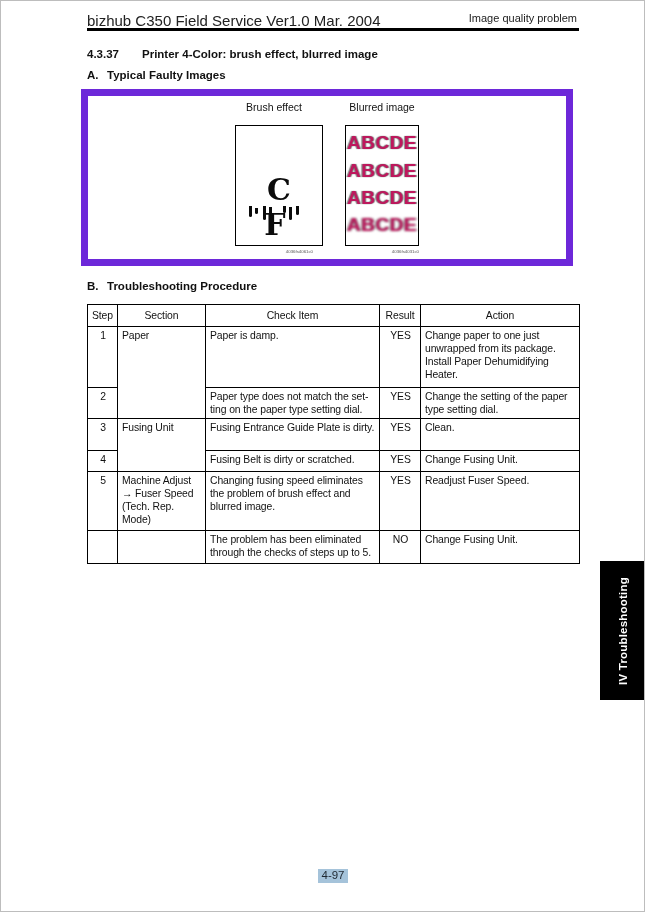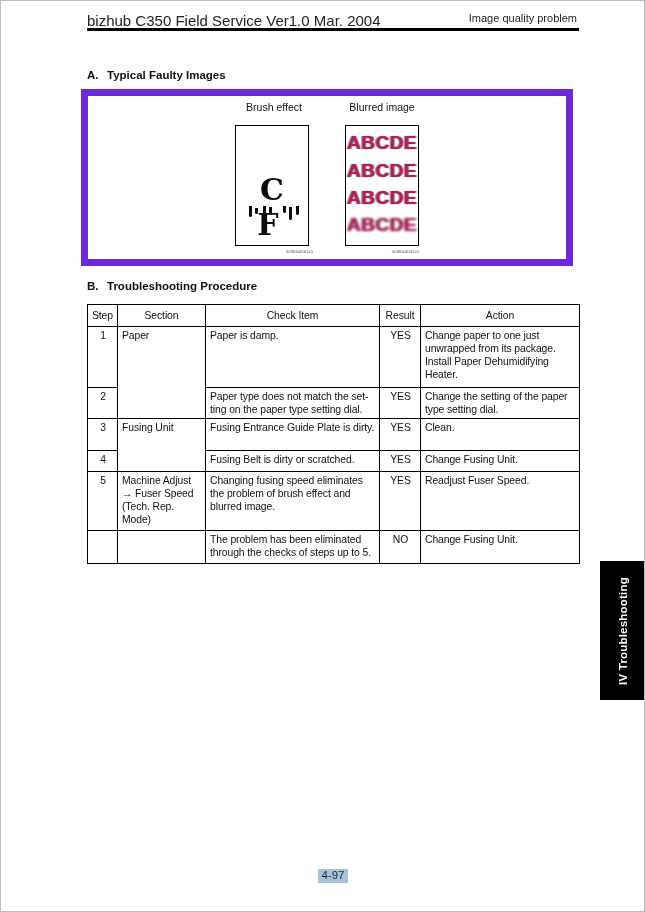--- a/index.html
+++ b/index.html
@@ -23,21 +23,21 @@
   .h-a { top:68px; }
   .h-b { top:279px; }
 
   
   .figure { position:absolute; left:80px; top:88px; width:492px; height:177px;
             border:7px solid #6d28d9; background:#fff; }
   .fig-label { position:absolute; top:5px; font-size:10.5px; color:#111; text-align:center; }
   .fig-label.l1 { left:147px; width:78px; }
   .fig-label.l2 { left:252px; width:84px; }
   .sample-box { position:absolute; top:29px; border:1px solid #000; background:#fff; }
-  .sample-brush { left:147px; width:74px; height:121px; }
+  .sample-brush { left:147px; width:88px; height:121px; }
   .sample-blur  { left:257px; width:74px; height:121px; }
 
   .brush-wrap { position:absolute; left:0; top:46px; width:100%; text-align:center; }
   .brush-text { font-family:"DejaVu Serif", serif; font-weight:bold; font-size:30px;
                 letter-spacing:8px; color:#0b0b0b; filter:blur(.35px); padding-left:8px; }
   .drip { position:absolute; width:3px; background:#0b0b0b; border-radius:0 0 2px 2px; filter:blur(.3px); }
   .d1 { left:13px; top:80px; height:11px; } .d2 { left:19px; top:82px; height:6px; }
   .d3 { left:27px; top:80px; height:14px; } .d4 { left:33px; top:81px; height:8px; }
   .d5 { left:47px; top:80px; height:7px; }  .d6 { left:53px; top:81px; height:13px; }
   .d7 { left:60px; top:80px; height:9px; }
@@ -80,20 +80,23 @@
 </style>
 </head>
 <body>
 
 <div class="page">
 
   <div class="hdr-left">bizhub C350 Field Service Ver1.0 Mar. 2004</div>
   <div class="hdr-right">Image quality problem</div>
   <div class="hdr-rule"></div>
 
+  <div class="h-section">
+    <span class="num">4.3.37</span><span>Printer 4-Color: brush effect, blurred image</span>
+  </div>
 
   <div class="h-sub h-a">
     <span class="lbl">A.</span><span>Typical Faulty Images</span>
   </div>
 
   <div class="figure">
     <div class="fig-label l1">Brush effect</div>
     <div class="fig-label l2">Blurred image</div>
 
     <div class="sample-box sample-brush">

